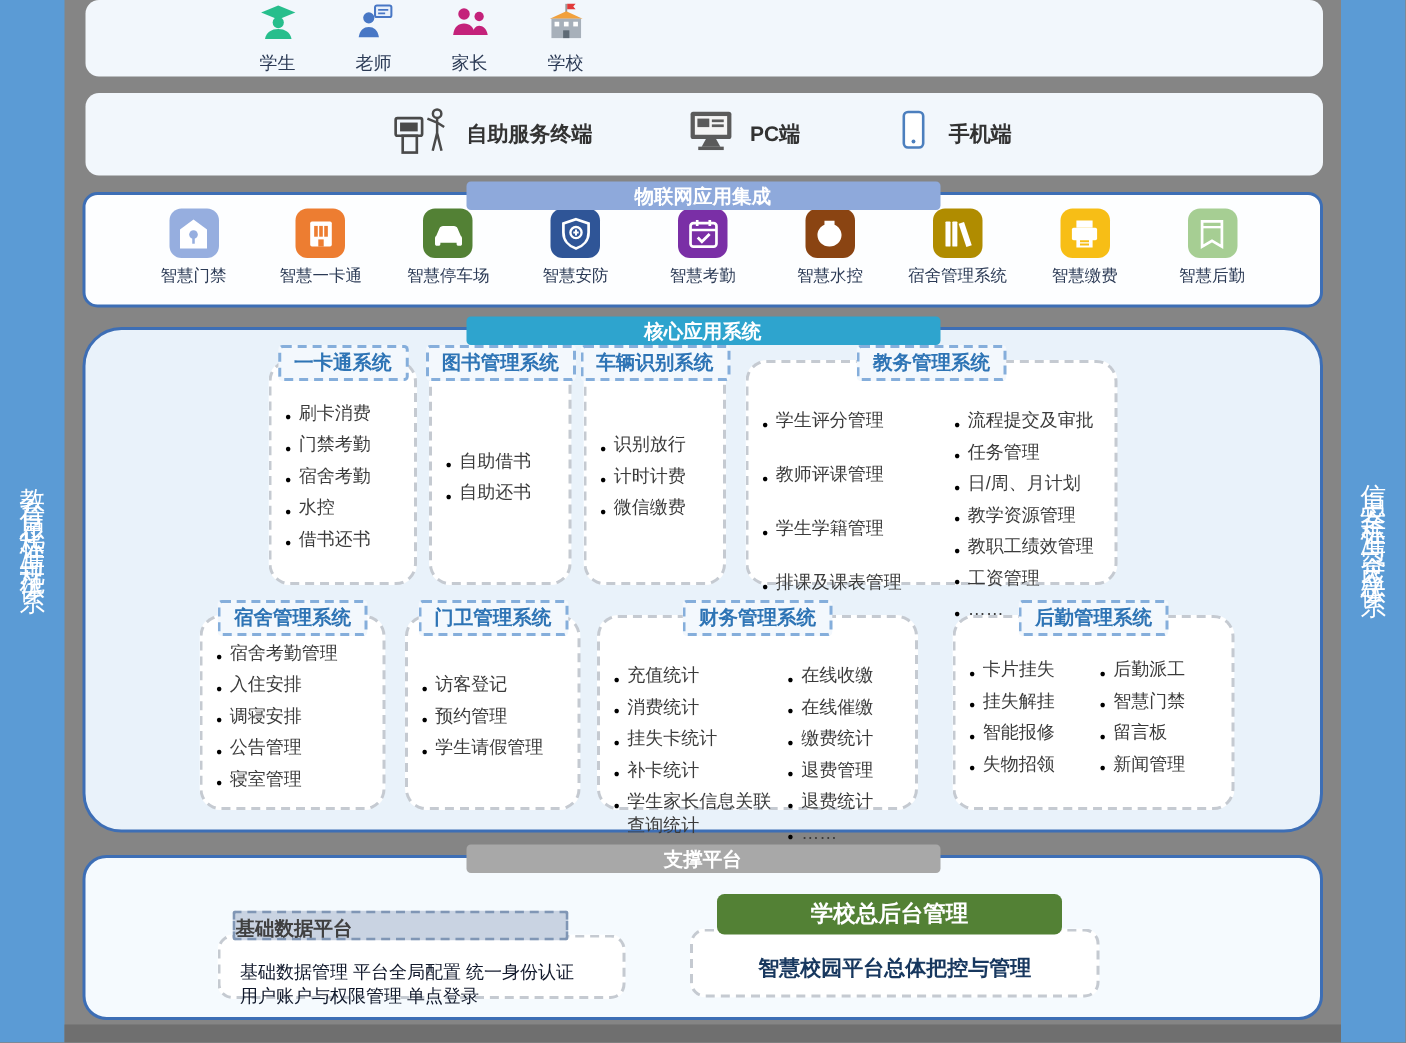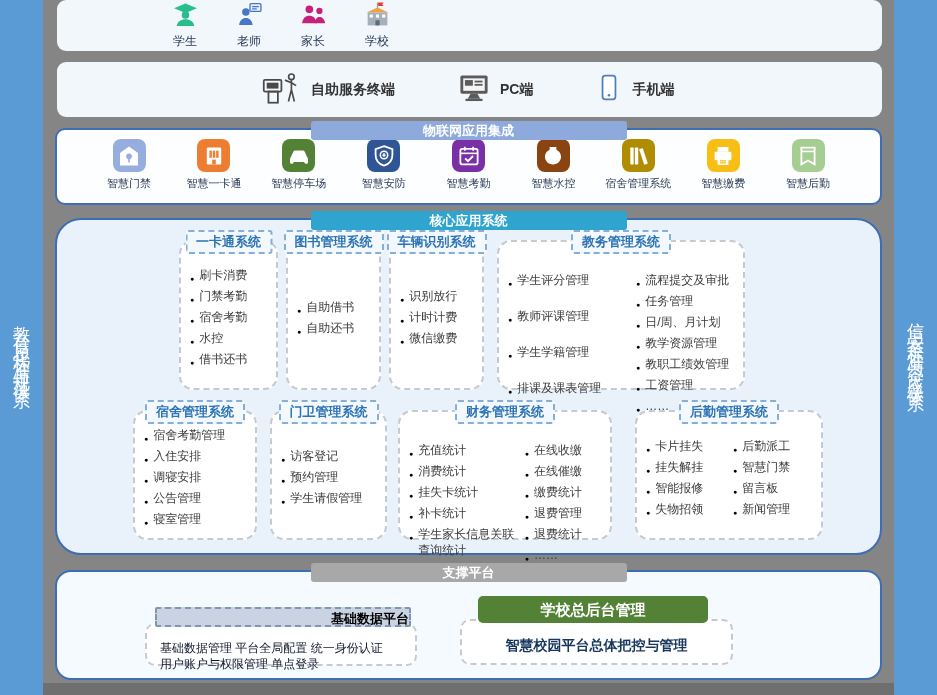--- a/index.html
+++ b/index.html
@@ -44,23 +44,23 @@
   .sys-title{position:absolute;top:-12px;left:50%;transform:translateX(-50%);background:#F3F8FD;
     border:2px dashed #85AEDB;border-radius:3px;color:#2E74B5;font-weight:bold;font-size:13px;
     padding:1px 9px;white-space:nowrap;z-index:2;}
   .cols{display:flex;height:100%;box-sizing:border-box;padding:14px 3px 6px 9px;gap:2px;}
   .col{display:flex;flex-direction:column;justify-content:center;gap:1px;}
   .cols.top .col{justify-content:flex-start;padding-top:16px;}
   .li{display:flex;align-items:flex-start;line-height:16px;font-size:12px;color:#3B3B3B;}
   .li .b{font-size:7px;margin:4px 5px 0 0;color:#000;flex:0 0 auto;}
 
   
-  .basic-title{position:absolute;left:98px;top:35px;width:256px;height:20px;line-height:20px;
-    background:#C9D3E2;border:2px dashed #8096B5;border-radius:2px;text-align:right;
-    color:#000000;font-weight:bold;font-size:13px;box-sizing:border-box;z-index:3;}
+  .basic-title{position:absolute;left:98px;top:35px;width:224px;height:20px;line-height:20px;
+    background:#C9D3E2;border:2px dashed #8096B5;border-radius:2px;text-align:left;
+    color:#404040;font-weight:bold;font-size:13px;box-sizing:border-box;z-index:3;}
   .basic-content{position:absolute;left:88px;top:51px;width:272px;height:43px;background:#fff;
     border:2px dashed #C5CAD1;border-radius:10px;box-sizing:border-box;
     padding:15px 0 0 13px;font-size:12px;line-height:16px;color:#0f172a;}
   .admin-title{position:absolute;left:421px;top:24px;width:230px;height:27px;line-height:27px;
     border-radius:5px;text-align:center;color:#fff;font-weight:bold;font-size:15px;z-index:3;}
   .admin-content{position:absolute;left:403px;top:47px;width:273px;height:46px;background:#fff;
     border:2px dashed #C5CAD1;border-radius:10px;box-sizing:border-box;
     display:flex;align-items:center;justify-content:center;padding-top:8px;
     font-size:14px;font-weight:bold;color:#17375E;}
 

